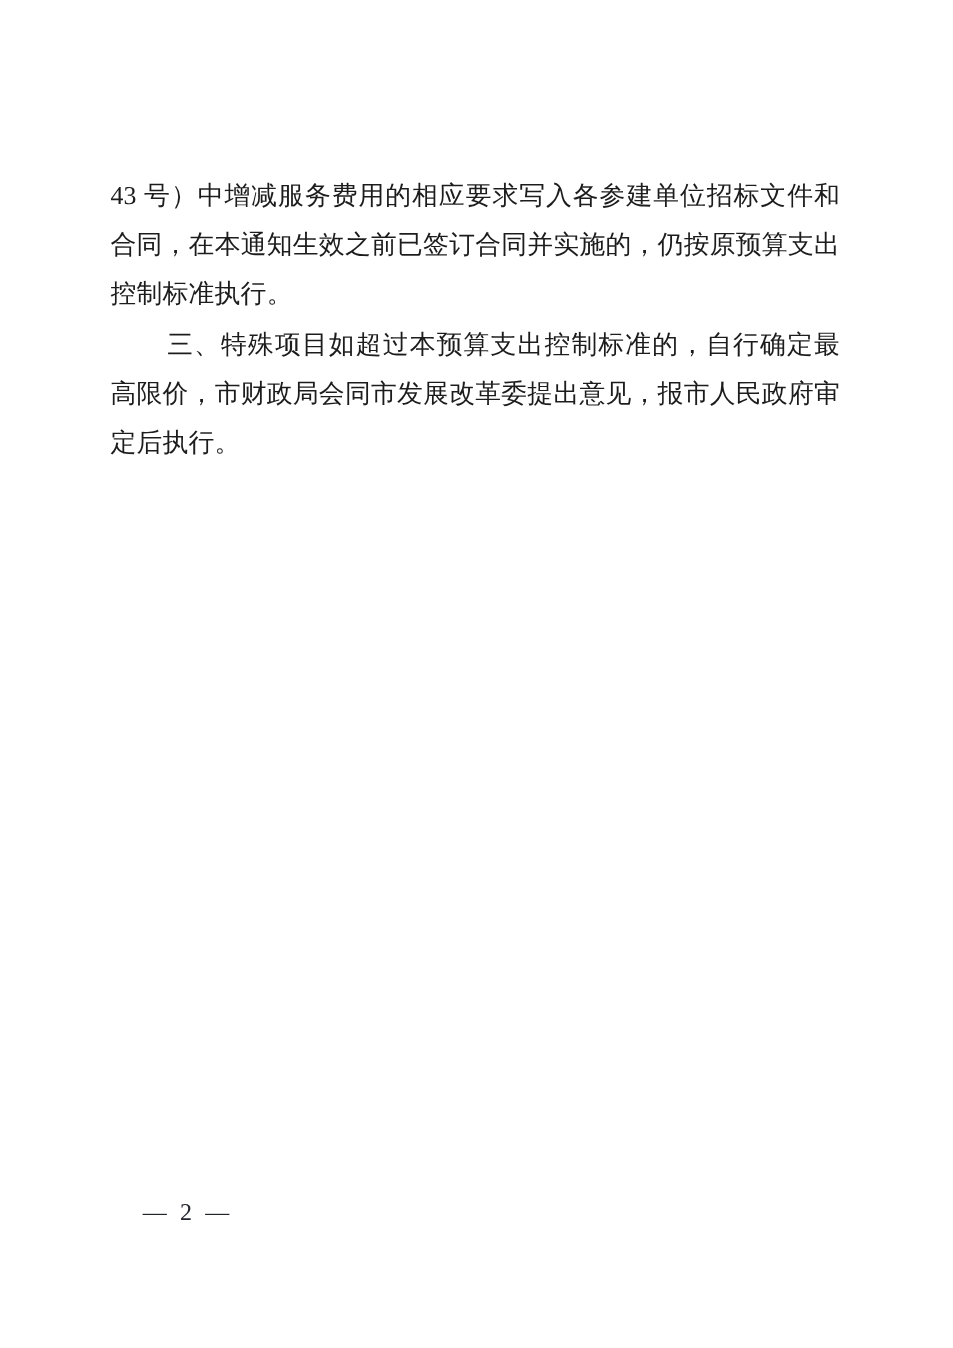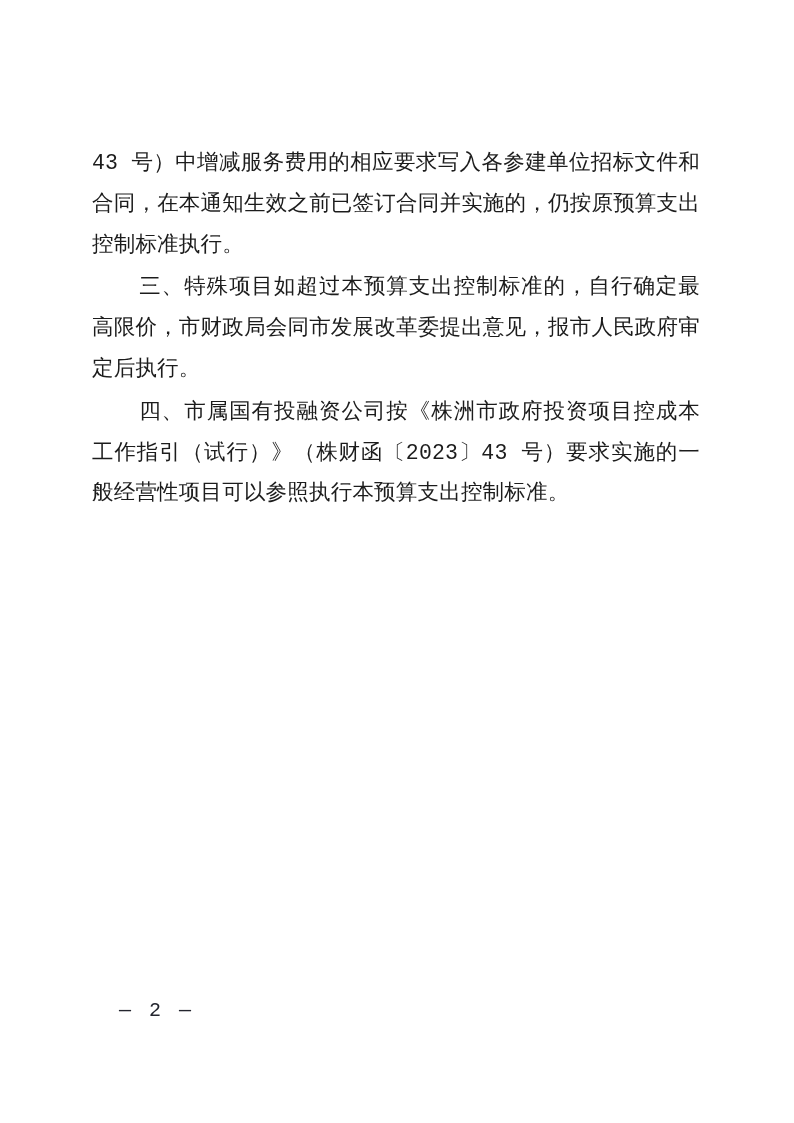--- a/index.html
+++ b/index.html
@@ -5,21 +5,21 @@
   html, body {
     margin: 0;
     padding: 0;
     background: #ffffff;
   }
   .page {
     position: relative;
     width: 792px;
     height: 1123px;
     background: #ffffff;
-    font-family: Liberation Mono, monospace;
+    font-family: Liberation Serif, serif;
     color: #1c1c1c;
     overflow: hidden;
   }
   .content {
     position: absolute;
     left: 92px;
     top: 143px;
     width: 608px;
     font-size: 21.5px;
     line-height: 40.8px;
@@ -44,16 +44,15 @@
     color: #23252e;
   }
 </style>
 </head>
 <body>
 
 <div class="page">
   <div class="content">
     <p>43 号）中增减服务费用的相应要求写入各参建单位招标文件和合同，在本通知生效之前已签订合同并实施的，仍按原预算支出控制标准执行。</p>
     <p class="indent">三、特殊项目如超过本预算支出控制标准的，自行确定最高限价，市财政局会同市发展改革委提出意见，报市人民政府审定后执行。</p>
-    <p class="indent">四、市属国有投融资公司按《株洲市政府投资项目控成本工作指引（试行）》（株财函〔2023〕43 号）要求实施的一般经营性项目可以参照执行本预算支出控制标准。</p>
   </div>
   <div class="page-number">— 2 —</div>
 </div>
 
 </body></html>

